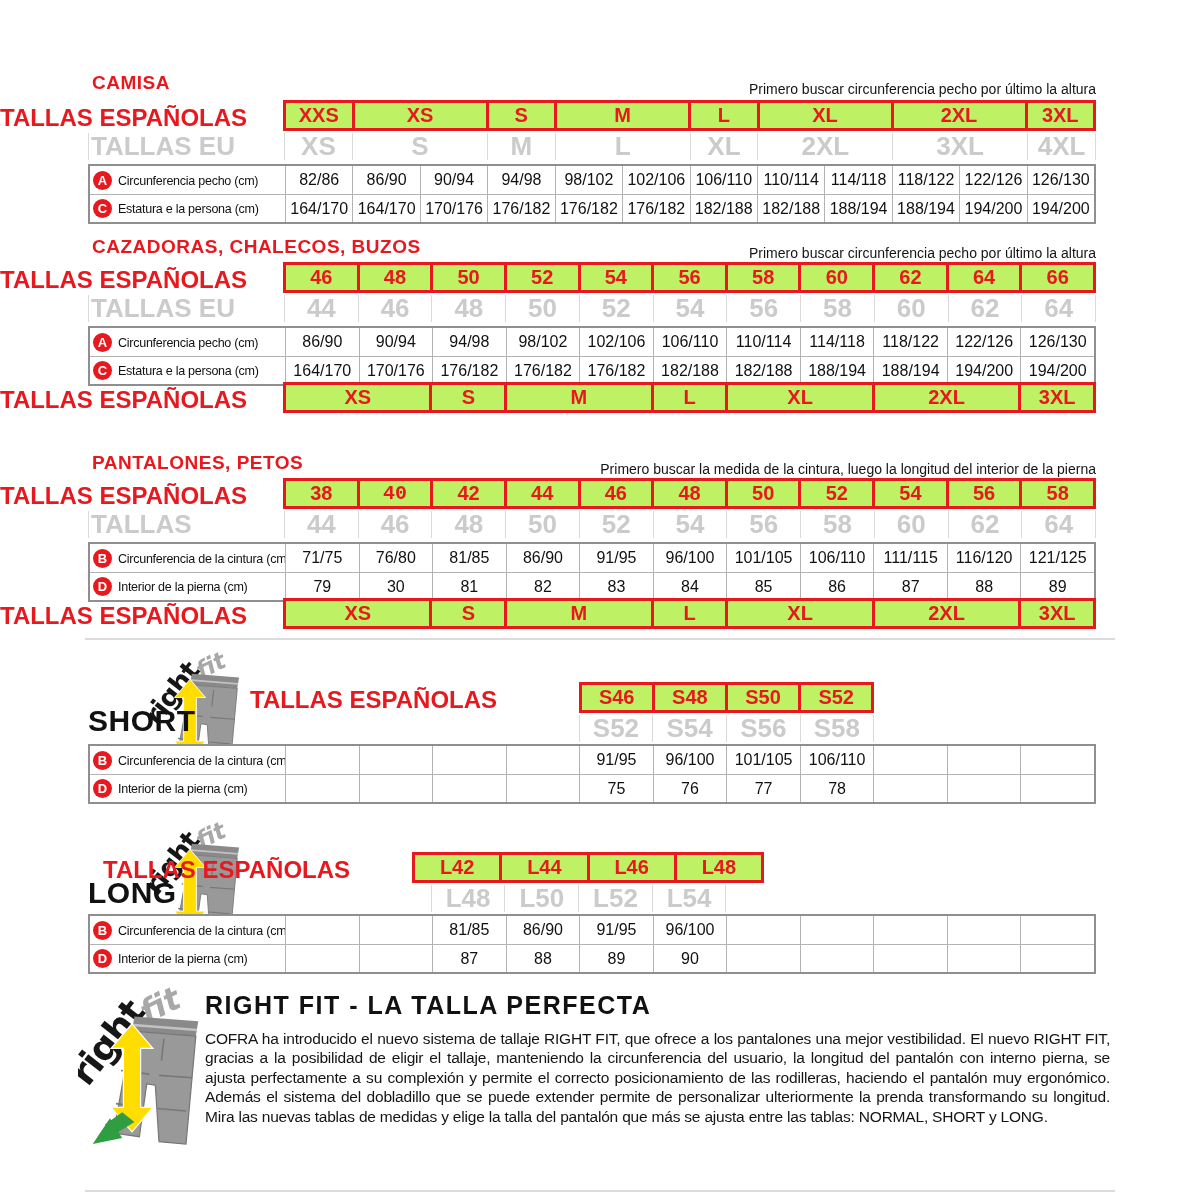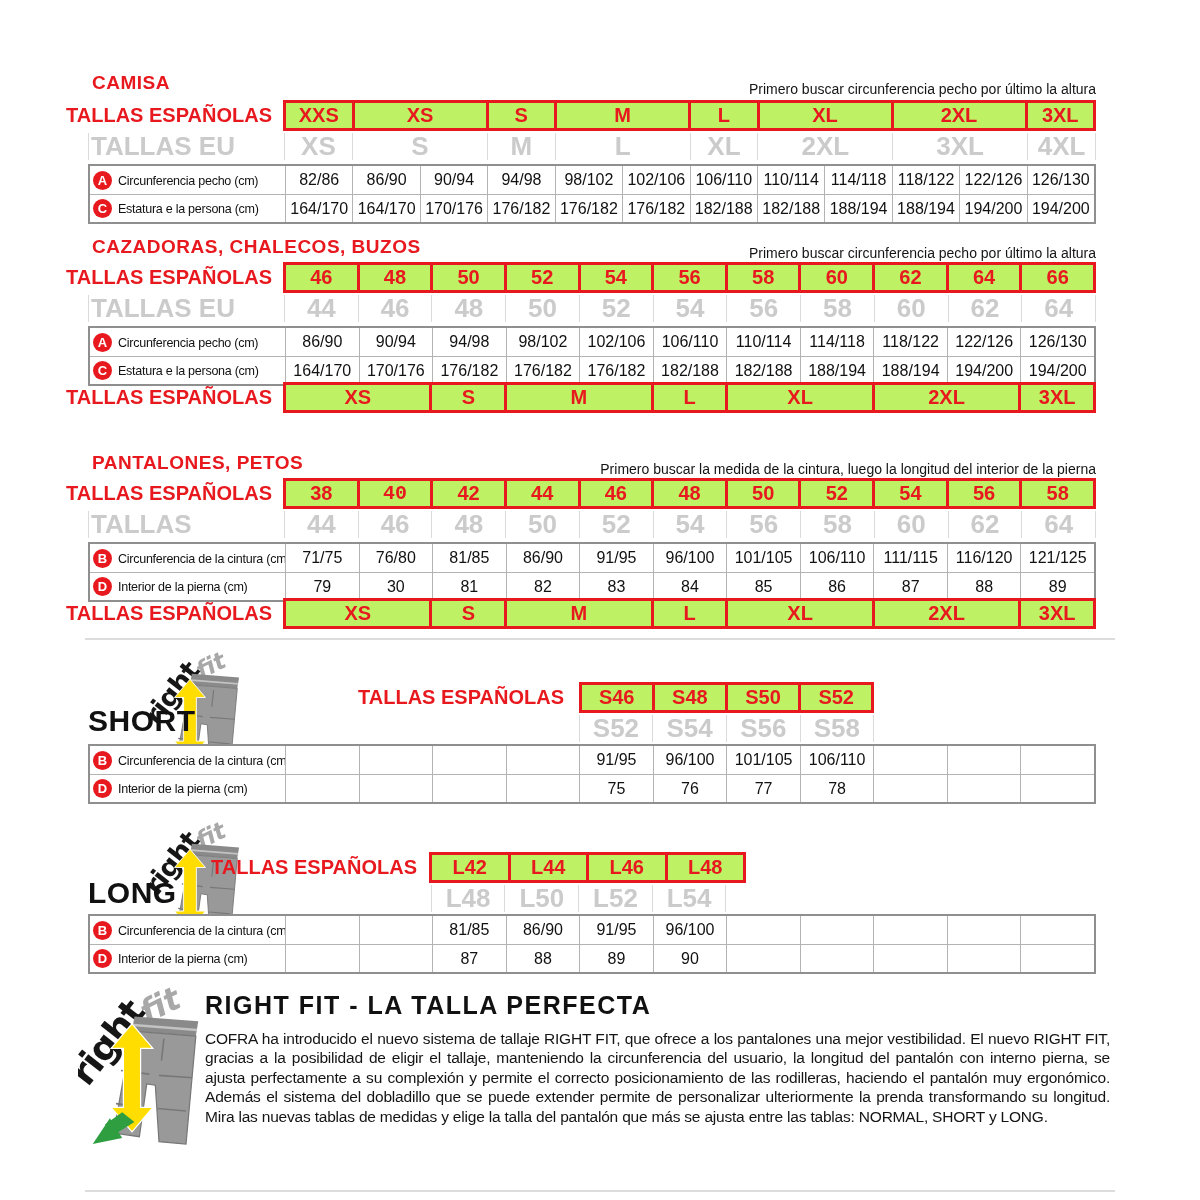--- a/index.html
+++ b/index.html
@@ -2,21 +2,21 @@
 <html style="--red: #e8191e; --grayTxt: #cbcbcb;"><head>
 <meta charset="utf-8">
 <style>
   :root{ --red:#e8191e; --grayTxt:#cbcbcb; }
   html,body{margin:0;padding:0;background:#fff;}
   #page{position:relative;width:1200px;height:1200px;background:#fff;overflow:hidden;
         font-family:"Liberation Sans", sans-serif;color:#111;}
   .sec{position:absolute;left:0;width:1200px;}
   .sec-title{position:absolute;left:92px;top:0;font-size:19px;font-weight:bold;color:var(--red);letter-spacing:.5px;white-space:nowrap;}
   .sec-note{position:absolute;left:400px;width:696px;top:9px;text-align:right;font-size:14px;color:#141414;white-space:nowrap;}
-  .strip-label{position:absolute;font-size:20px;font-weight:bold;color:var(--red);text-align:right;white-space:nowrap;padding-right:6px;box-sizing:border-box;padding-left:8px;}
+  .strip-label{position:absolute;font-size:24px;font-weight:bold;color:var(--red);white-space:nowrap;padding-right:6px;box-sizing:border-box;}
   .red-strip{position:absolute;display:flex;height:31px;border:3px solid var(--red);box-sizing:border-box;background:#bef264;}
   .red-cell{flex-basis:0;display:flex;align-items:center;justify-content:center;
             font-weight:bold;font-size:20px;color:var(--red);border-left:3px solid var(--red);overflow:hidden;}
   .red-cell:first-child{border-left:none;}
   .eu-row{position:absolute;display:flex;height:27px;border-left:1px solid #dadada;border-right:1px solid #dadada;box-sizing:border-box;}
   .eu-cell{flex-basis:0;display:flex;align-items:center;justify-content:center;
            font-weight:bold;font-size:26px;color:var(--grayTxt);border-left:1px solid #dadada;overflow:hidden;}
   .eu-cell:first-child{border-left:none;}
   .eu-label{flex:none;width:195px;justify-content:flex-start;padding-left:2px;box-sizing:border-box;}
   .grid{position:absolute;left:88px;width:1008px;border:2px solid #8f8f8f;box-sizing:border-box;background:#fff;}
@@ -350,21 +350,21 @@
         </g>
         <polygon points="44,30 61,50 51,50 51,98 61,98 44,118 27,98 37,98 37,50 27,50" fill="#ffdd00" stroke="#ffffff" stroke-width="1"></polygon>
         <g fill="#2f9e41">
           <polygon points="36,102 46,110 30,120 22,112"></polygon>
           <polygon points="12,128 36,123 26,107"></polygon>
         </g>
       </svg>
     </div>
     <div class="group-label" style="top:54px">LONG</div>
   <div class="strip-label" style="left: 103px; width: 320px; top: 34px;">TALLAS ESPAÑOLAS</div>
-      <div class="red-strip" style="left: 429px; top: 30px; width: 317px;">
+      <div class="red-strip" style="left: 412px; top: 30px; width: 352px;">
         <div class="red-cell" style="flex-grow: 1;">L42</div>
         <div class="red-cell" style="flex-grow: 1;">L44</div>
         <div class="red-cell" style="flex-grow: 1;">L46</div>
         <div class="red-cell" style="flex-grow: 1;">L48</div>
       </div>
       <div class="eu-row" style="left: 430.818px; top: 63px; width: 295.636px;">
         <div class="eu-cell" style="flex-grow: 1;">L48</div>
         <div class="eu-cell" style="flex-grow: 1;">L50</div>
         <div class="eu-cell" style="flex-grow: 1;">L52</div>
         <div class="eu-cell" style="flex-grow: 1;">L54</div>

